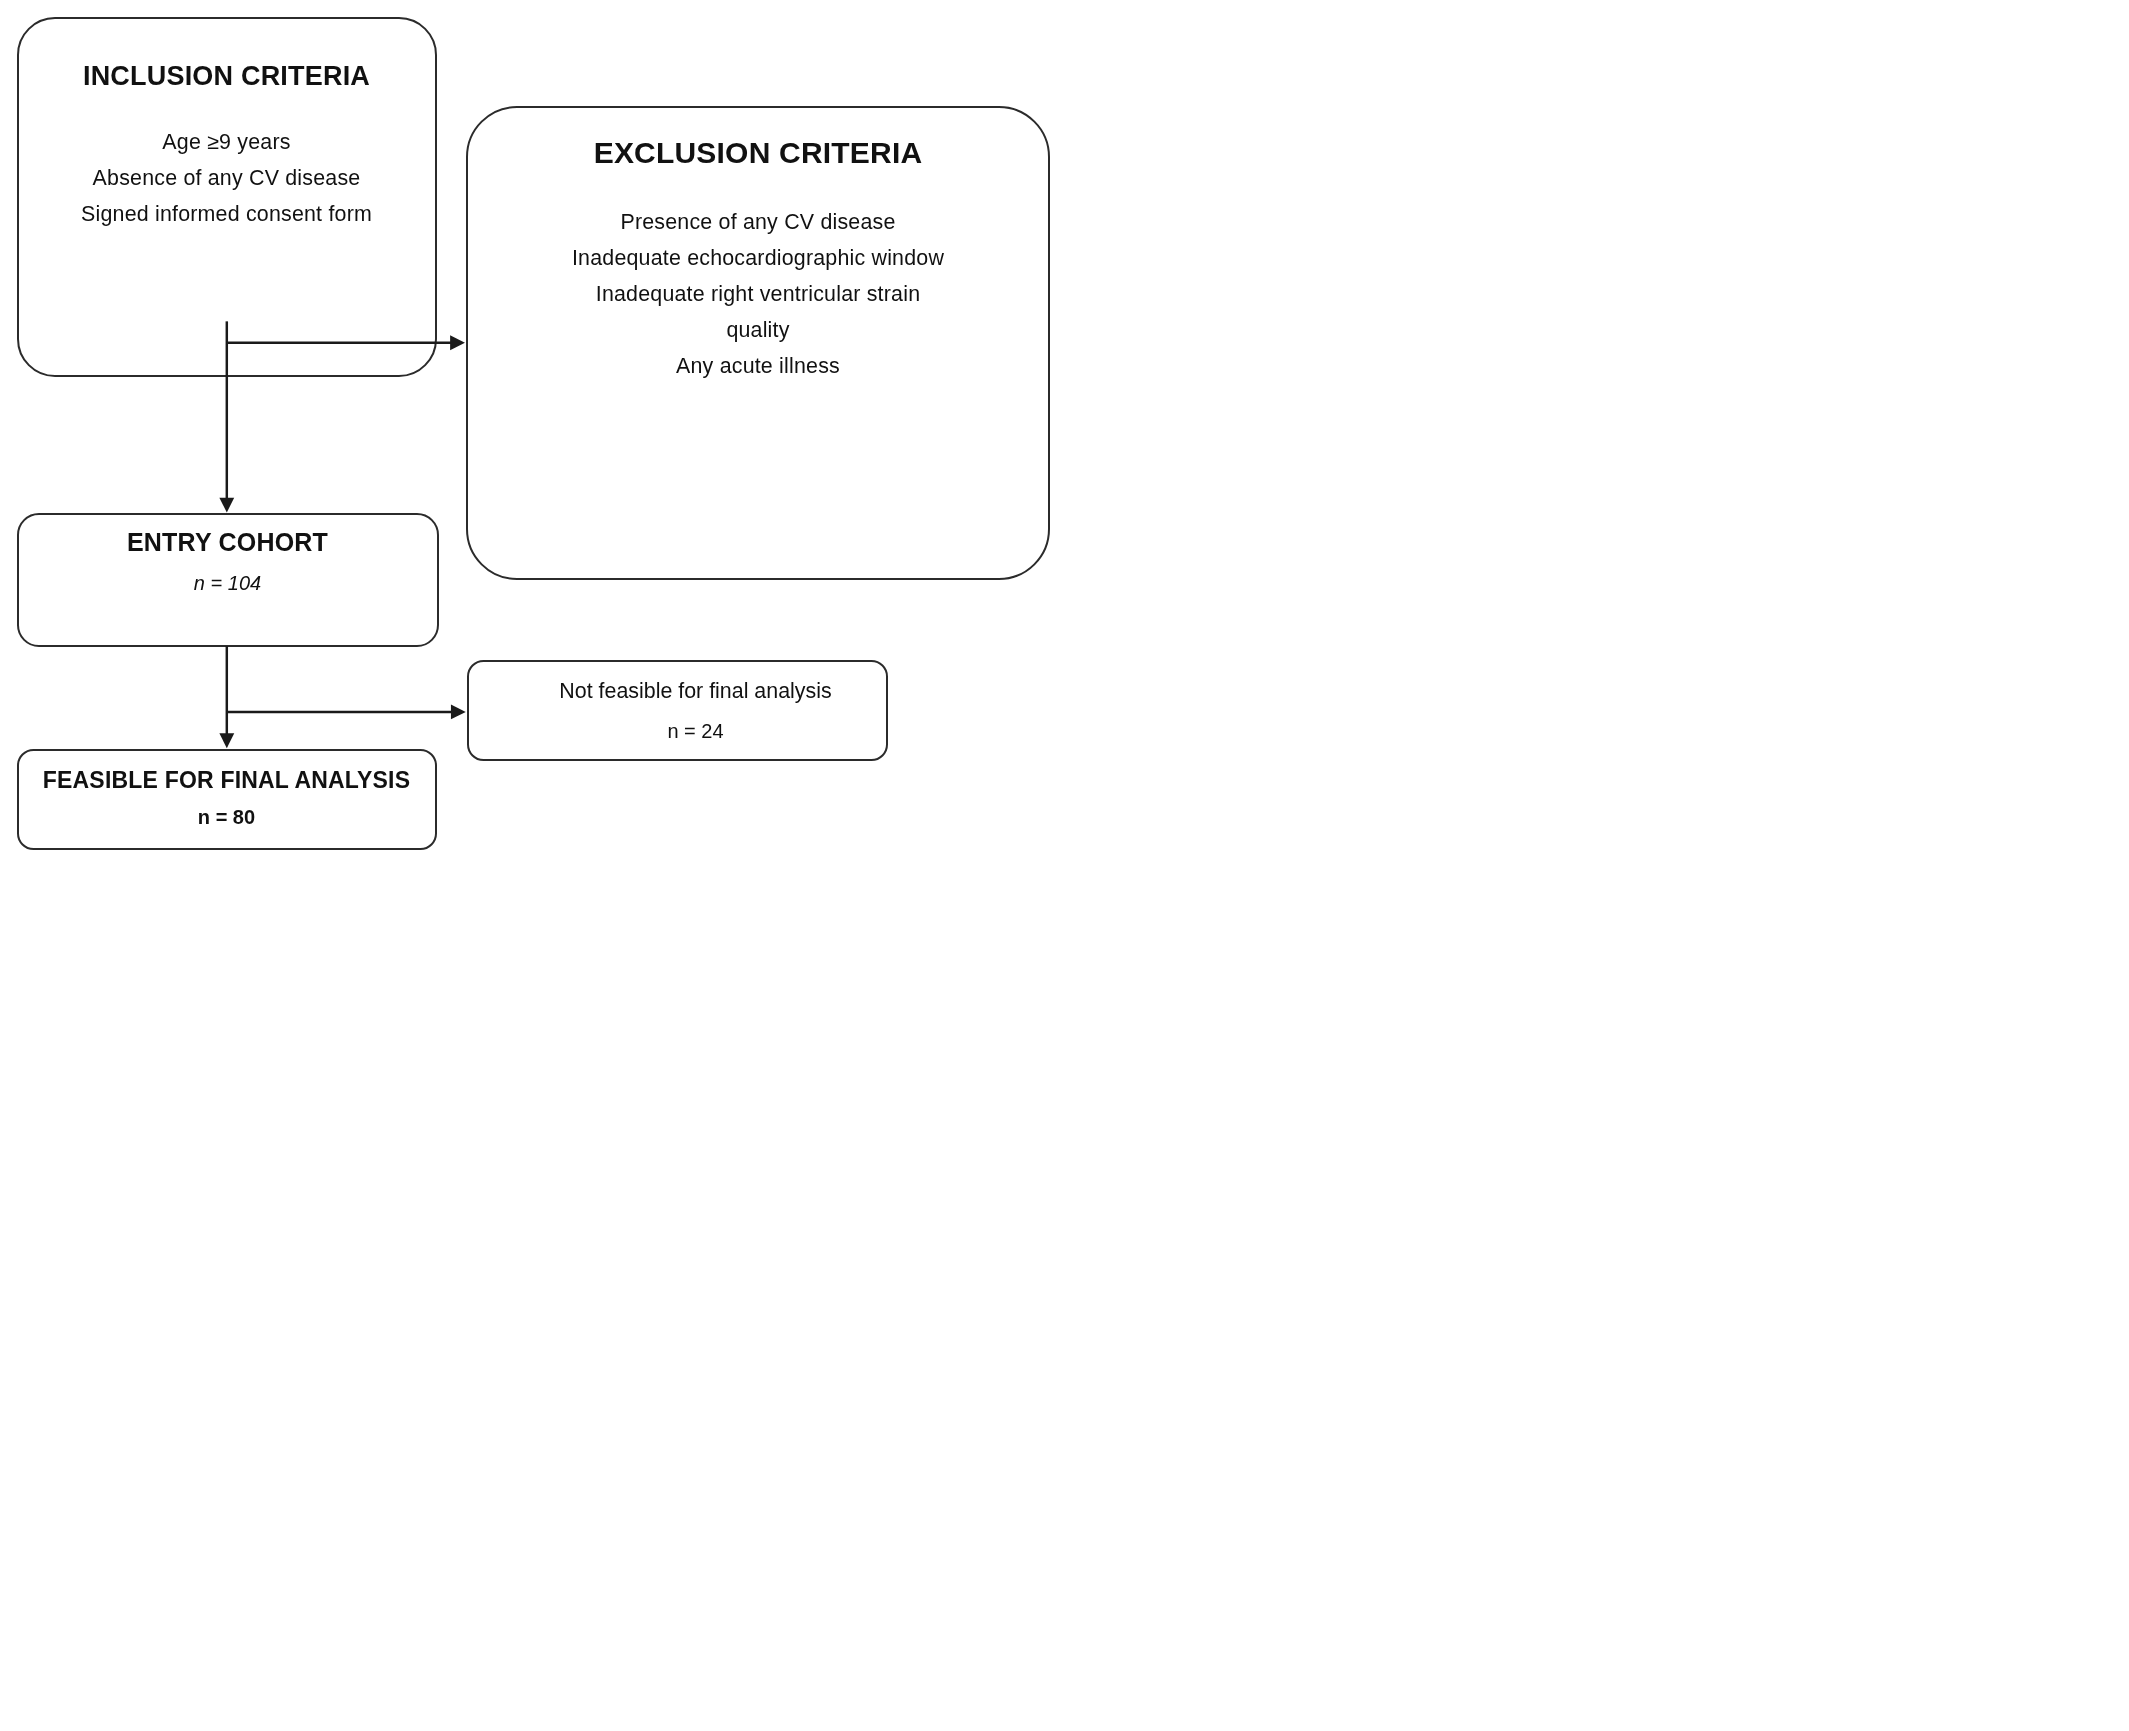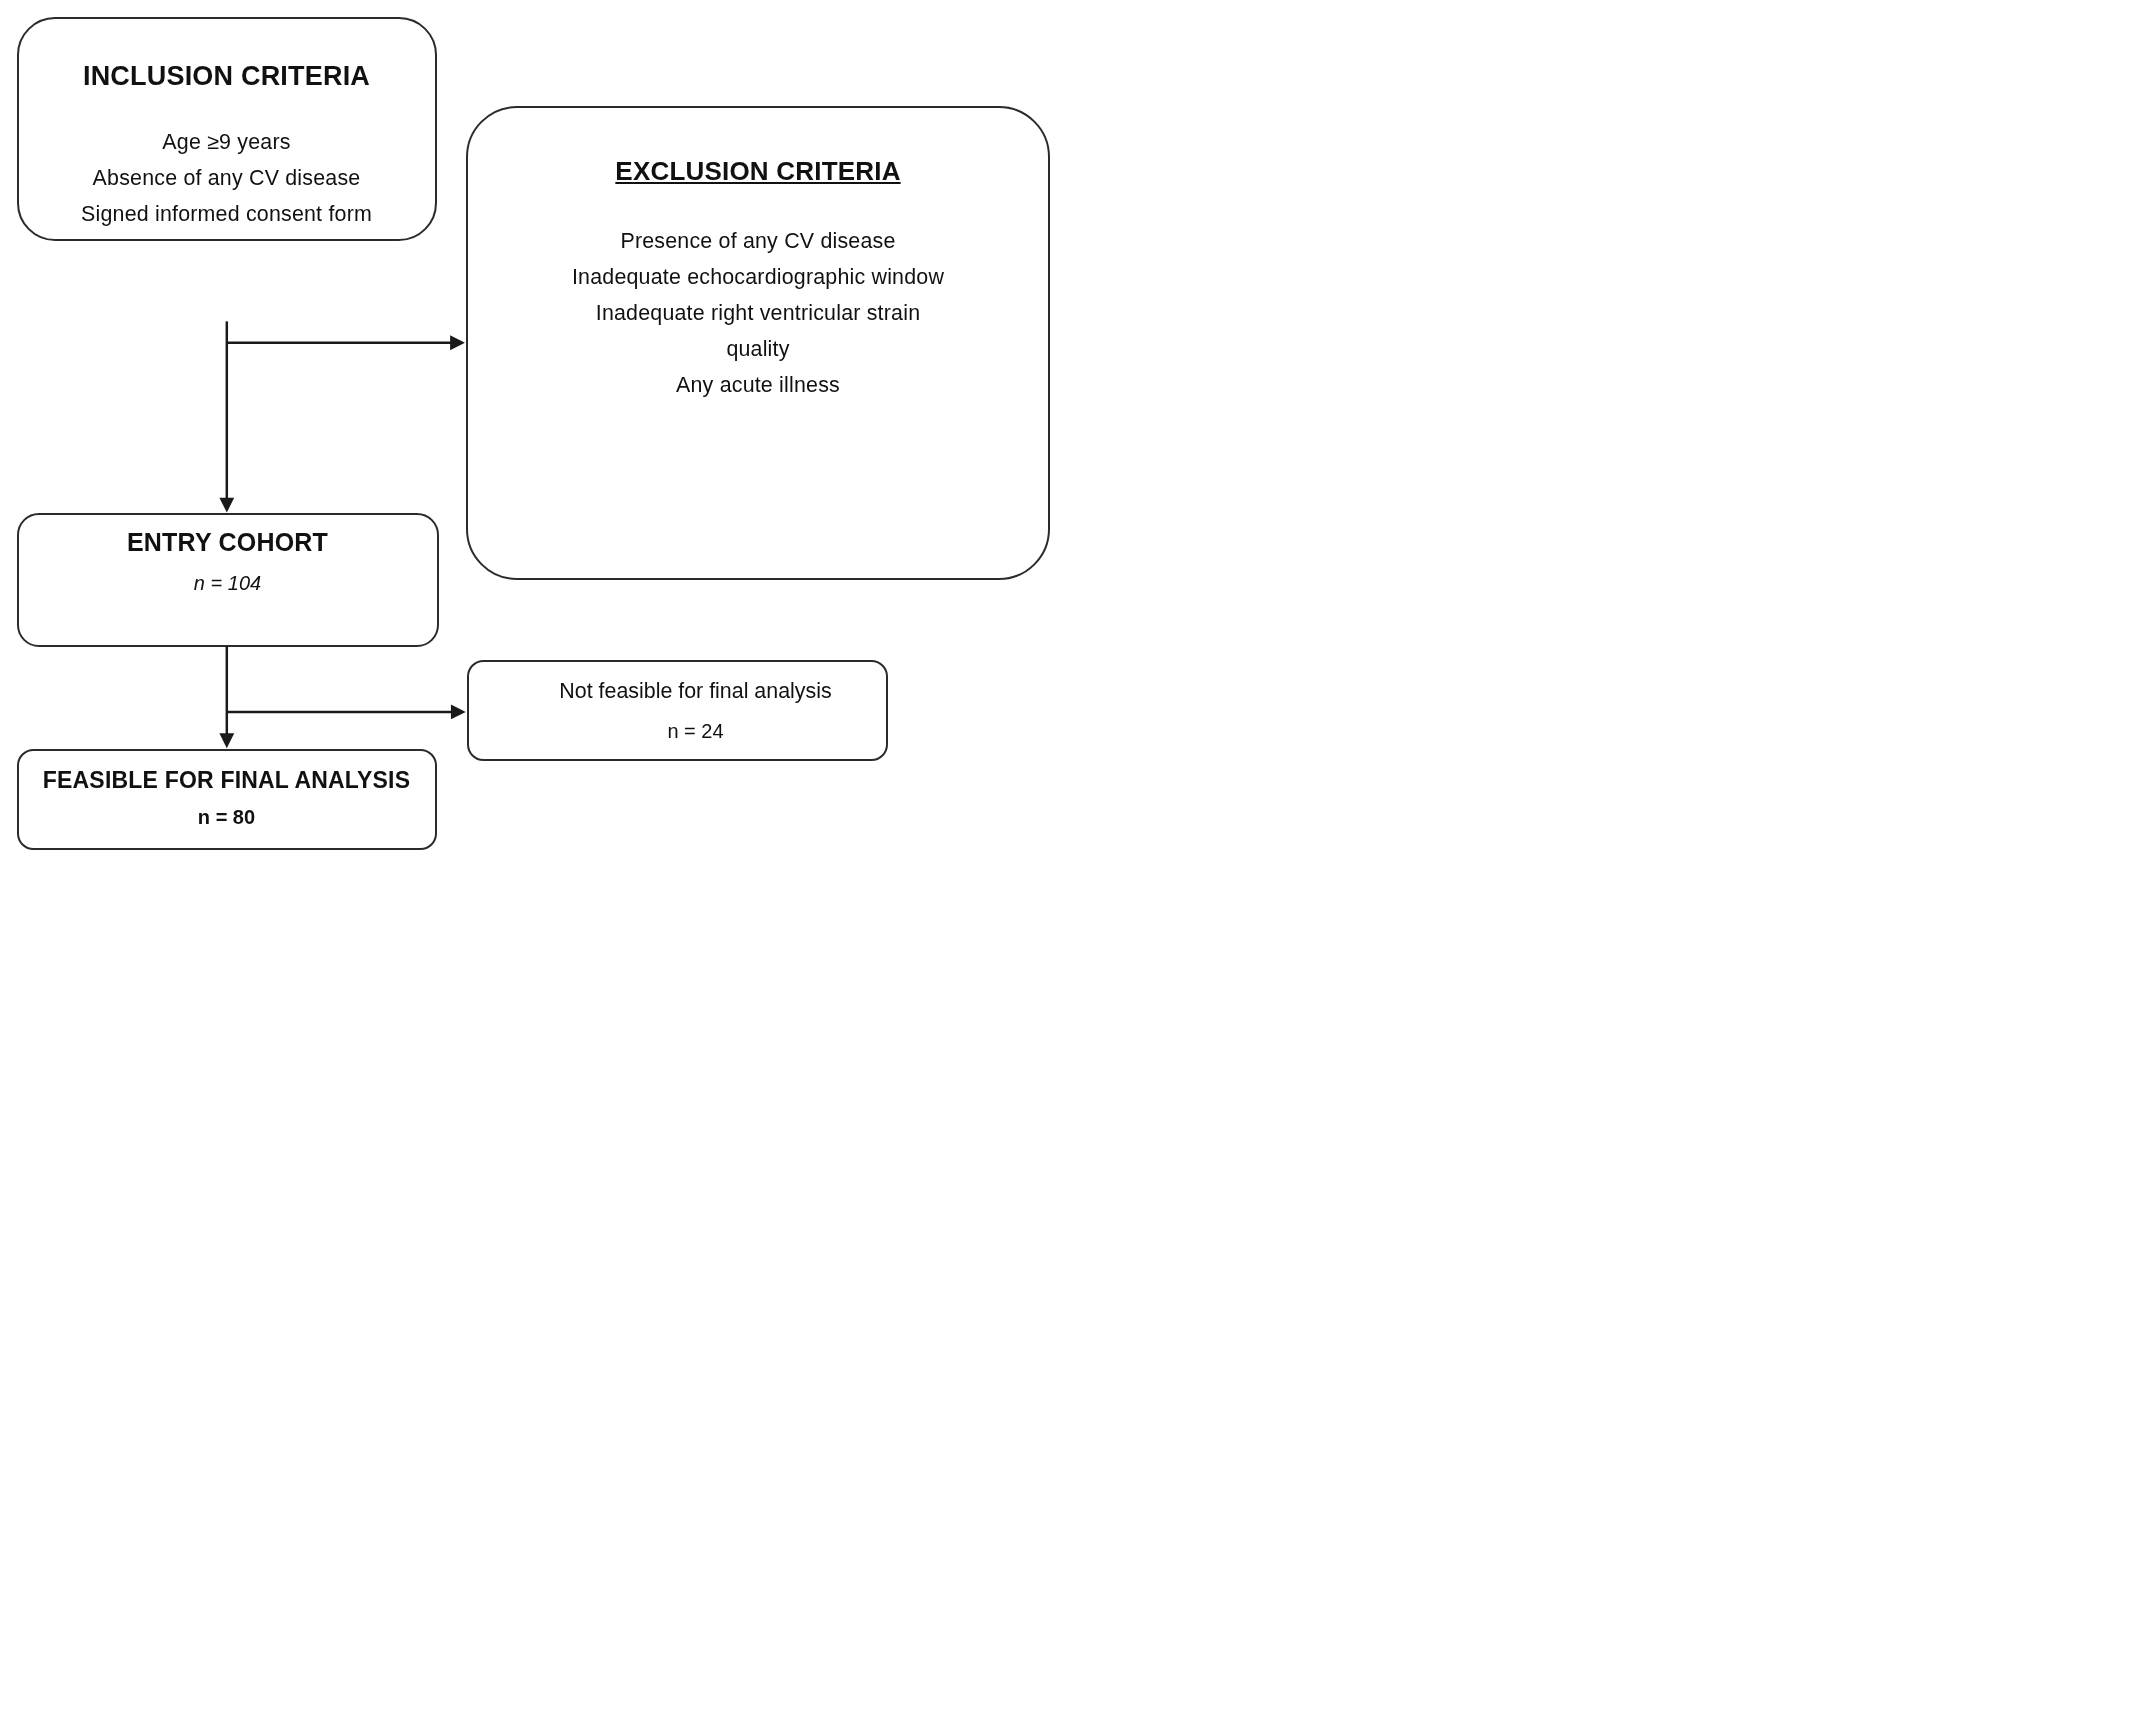--- a/index.html
+++ b/index.html
@@ -28,26 +28,26 @@
     font-weight:bold;
     letter-spacing:0.2px;
   }
   .criteria-lines{
     font-size:21.4px;
     line-height:36px;
     letter-spacing:0.2px;
     white-space:nowrap;
   }
   
-  #inclusion-box{left:16.5px;top:17.3px;width:420px;height:224px;border-radius:38px;border-width:2.1px;}
+  #inclusion-box{left:16.5px;top:17.3px;width:420px;height:360px;border-radius:38px;border-width:2.1px;}
   #inclusion-box .box-title{margin-top:41px;font-size:27px;line-height:33px;}
   #inclusion-box .criteria-lines{margin-top:31px;}
 
   #exclusion-box{left:466px;top:106px;width:584px;height:474px;border-radius:51px;border-width:2.1px;}
-  #exclusion-box .box-title{margin-top:47px;font-size:26px;line-height:33px;text-decoration:underline;}
+  #exclusion-box .box-title{margin-top:28px;font-size:30px;line-height:33px;}
   #exclusion-box .criteria-lines{margin-top:35px;}
 
   #entry-box{left:16.5px;top:513px;width:422px;height:134px;border-radius:22px;}
   #entry-box .box-title{margin-top:12px;font-size:25px;line-height:30px;}
   .count-label{font-size:20px;line-height:30px;}
   #entry-box .count-label{margin-top:10.7px;font-style:italic;}
 
   #not-feasible-box{left:467px;top:660px;width:421px;height:101px;border-radius:16.5px;padding-left:36px;}
   #not-feasible-box .plain-label{margin-top:14px;font-size:21.4px;line-height:31px;}
   #not-feasible-box .count-label{margin-top:9px;}

